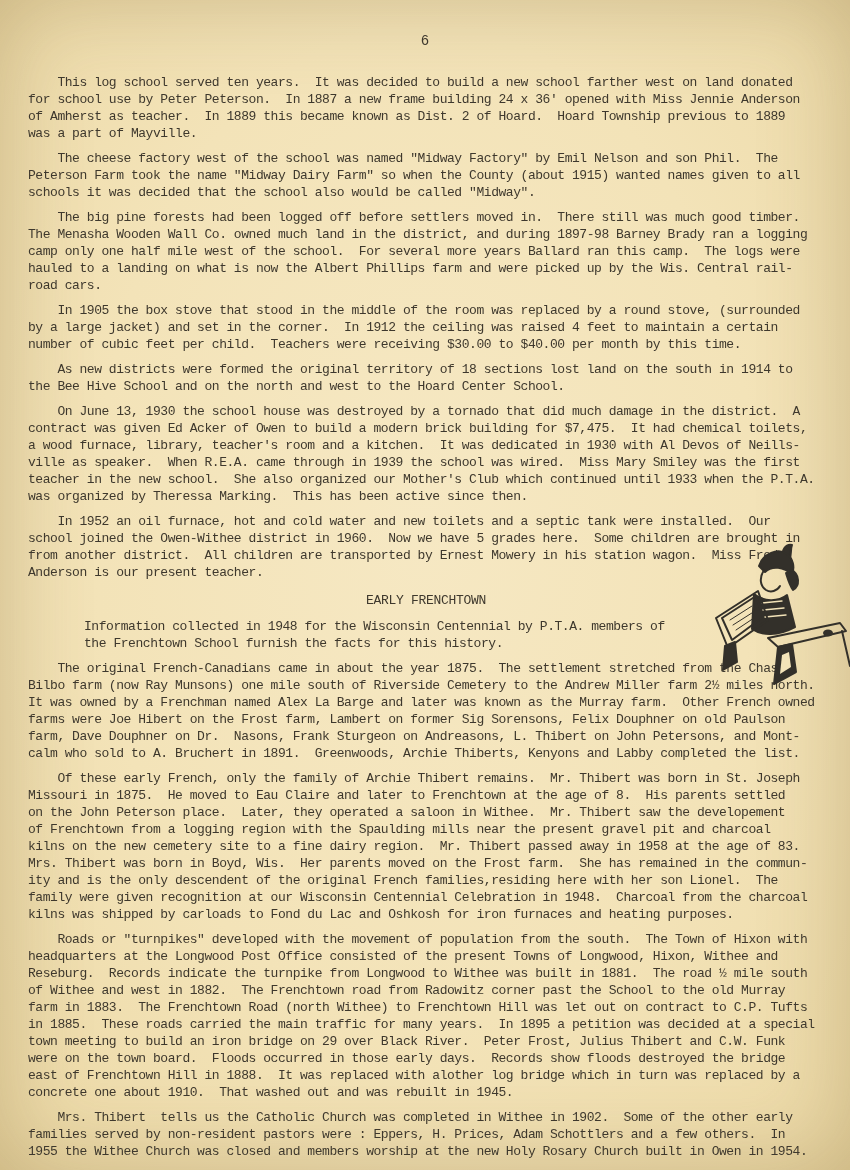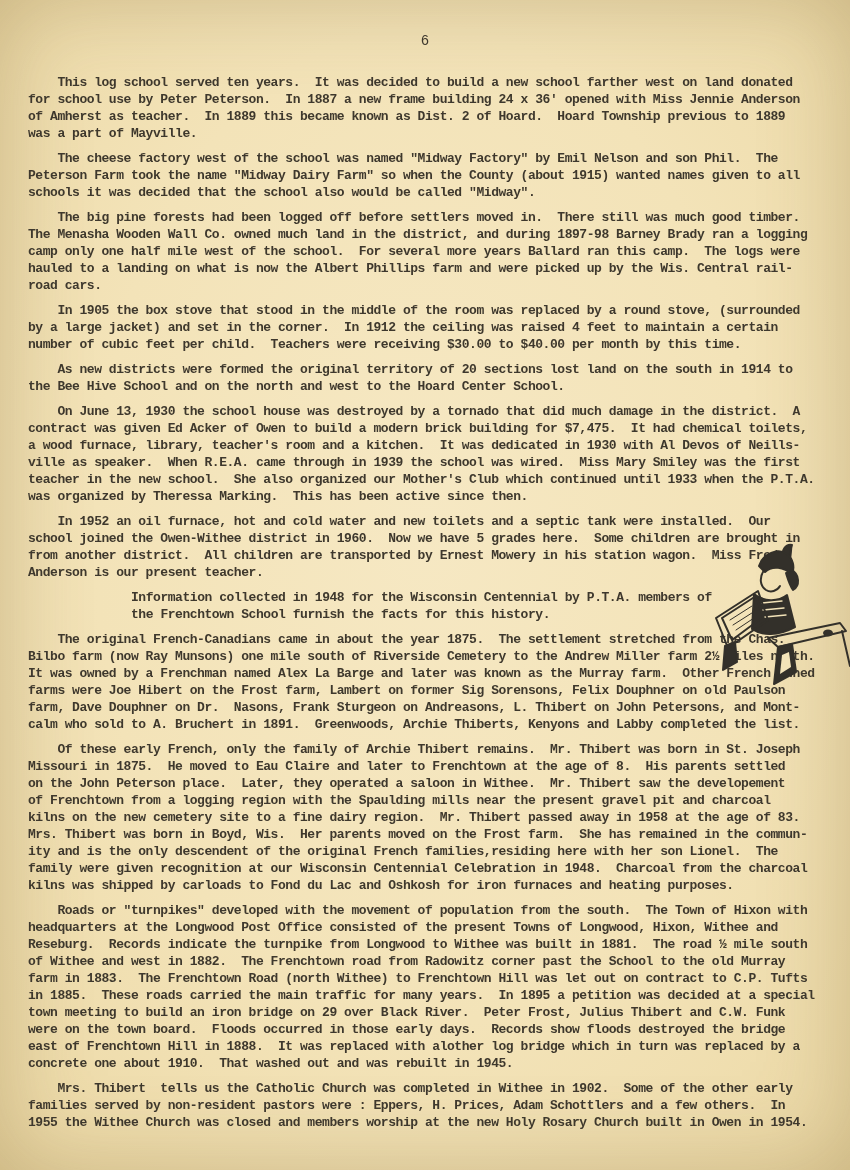--- a/index.html
+++ b/index.html
@@ -19,30 +19,29 @@
     text-align:center; font-size:14px; line-height:17px;
   }
   .body-text {
     position:absolute; top:74px; left:28px; width:796px;
   }
   .para {
     margin:0 0 8px 0;
     font-size:13px; line-height:17px;
     letter-spacing:-0.45px;
     white-space:pre;
-    font-weight:bold;
   }
   .section-heading {
     margin:12px 0 10px 0;
     font-size:13px; font-weight:normal;
     letter-spacing:-0.3px;
     text-align:center;
     white-space:pre;
   }
-  .intro { margin-left:103px; }
+  .intro { margin-left:56px; }
   .illustration {
     position:absolute; left:712px; top:543px;
   }
 </style>
 </head>
 <body>
 
 <div class="page">
 
   <div class="page-number">6</div>
@@ -56,33 +55,34 @@
 Peterson Farm took the name "Midway Dairy Farm" so when the County (about 1915) wanted names given to all
 schools it was decided that the school also would be called "Midway".</p>
     <p class="para">    The big pine forests had been logged off before settlers moved in.  There still was much good timber.
 The Menasha Wooden Wall Co. owned much land in the district, and during 1897-98 Barney Brady ran a logging
 camp only one half mile west of the school.  For several more years Ballard ran this camp.  The logs were
 hauled to a landing on what is now the Albert Phillips farm and were picked up by the Wis. Central rail-
 road cars.</p>
     <p class="para">    In 1905 the box stove that stood in the middle of the room was replaced by a round stove, (surrounded
 by a large jacket) and set in the corner.  In 1912 the ceiling was raised 4 feet to maintain a certain
 number of cubic feet per child.  Teachers were receiving $30.00 to $40.00 per month by this time.</p>
-    <p class="para">    As new districts were formed the original territory of 20 sections lost land on the south in 1914 to
+    <p class="para">    As new districts were formed the original territory of 18 sections lost land on the south in 1914 to
 the Bee Hive School and on the north and west to the Hoard Center School.</p>
     <p class="para">    On June 13, 1930 the school house was destroyed by a tornado that did much damage in the district.  A
 contract was given Ed Acker of Owen to build a modern brick building for $7,475.  It had chemical toilets,
 a wood furnace, library, teacher's room and a kitchen.  It was dedicated in 1930 with Al Devos of Neills-
 ville as speaker.  When R.E.A. came through in 1939 the school was wired.  Miss Mary Smiley was the first
 teacher in the new school.  She also organized our Mother's Club which continued until 1933 when the P.T.A.
 was organized by Theressa Marking.  This has been active since then.</p>
     <p class="para">    In 1952 an oil furnace, hot and cold water and new toilets and a septic tank were installed.  Our
 school joined the Owen-Withee district in 1960.  Now we have 5 grades here.  Some children are brought in
 from another district.  All children are transported by Ernest Mowery in his station wagon.  Miss Freda
 Anderson is our present teacher.</p>
 
+    <h2 class="section-heading">EARLY FRENCHTOWN</h2>
 
     <p class="para intro">Information collected in 1948 for the Wisconsin Centennial by P.T.A. members of
 the Frenchtown School furnish the facts for this history.</p>
     <p class="para">    The original French-Canadians came in about the year 1875.  The settlement stretched from the Chas.
 Bilbo farm (now Ray Munsons) one mile south of Riverside Cemetery to the Andrew Miller farm 2½ miles north.
 It was owned by a Frenchman named Alex La Barge and later was known as the Murray farm.  Other French owned
 farms were Joe Hibert on the Frost farm, Lambert on former Sig Sorensons, Felix Douphner on old Paulson
 farm, Dave Douphner on Dr.  Nasons, Frank Sturgeon on Andreasons, L. Thibert on John Petersons, and Mont-
 calm who sold to A. Bruchert in 1891.  Greenwoods, Archie Thiberts, Kenyons and Labby completed the list.</p>
     <p class="para">    Of these early French, only the family of Archie Thibert remains.  Mr. Thibert was born in St. Joseph

